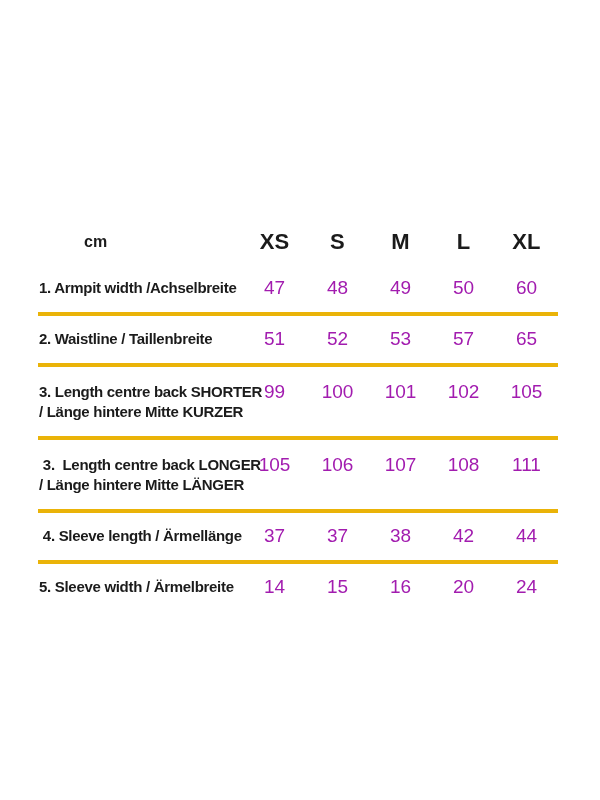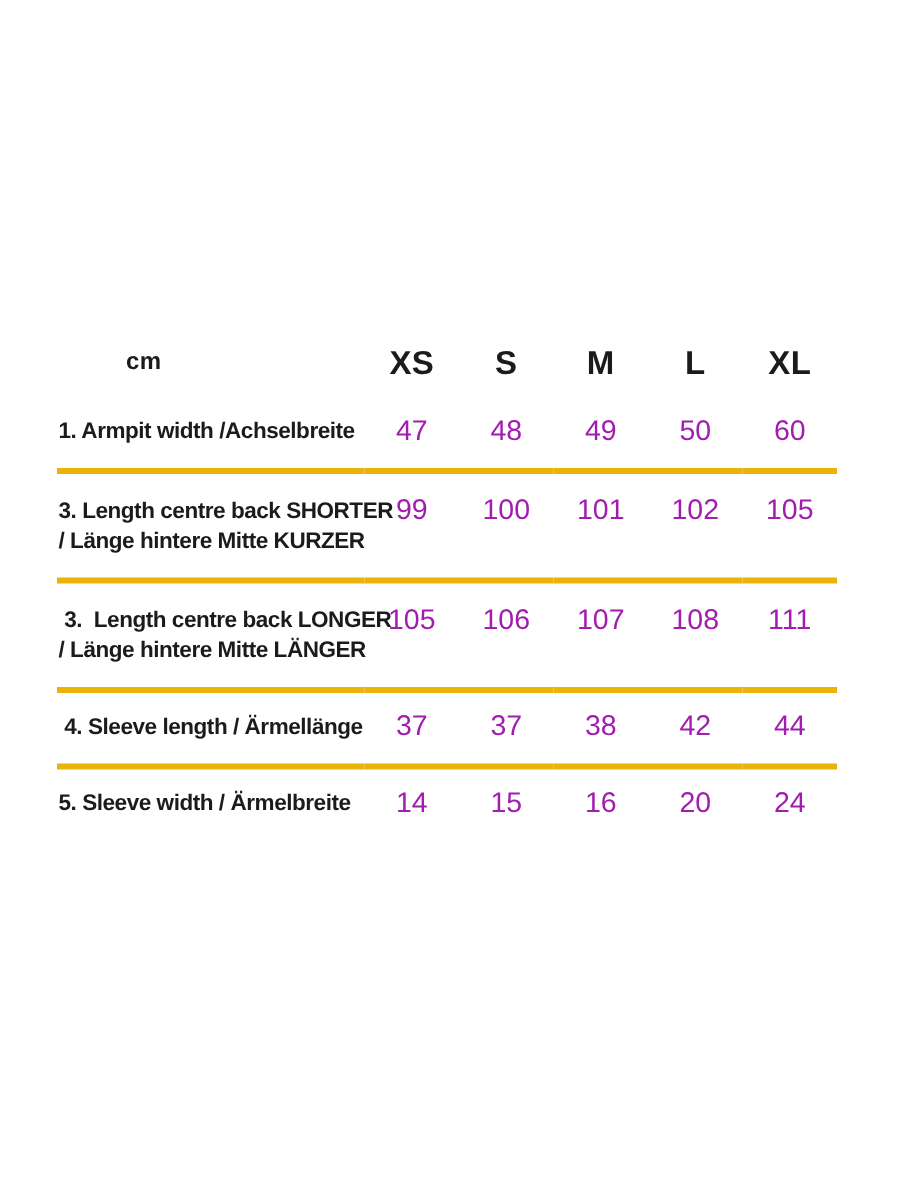--- a/index.html
+++ b/index.html
@@ -91,20 +91,28 @@
     </thead>
     <tbody>
       <tr>
         <td class="label-cell">1. Armpit width /Achselbreite</td>
         <td class="value-cell">47</td>
         <td class="value-cell">48</td>
         <td class="value-cell">49</td>
         <td class="value-cell">50</td>
         <td class="value-cell">60</td>
       </tr>
+      <tr>
+        <td class="label-cell">2. Waistline / Taillenbreite</td>
+        <td class="value-cell">51</td>
+        <td class="value-cell">52</td>
+        <td class="value-cell">53</td>
+        <td class="value-cell">57</td>
+        <td class="value-cell">65</td>
+      </tr>
       <tr class="tall">
         <td class="label-cell">3. Length centre back SHORTER
 / Länge hintere Mitte KURZER</td>
         <td class="value-cell">99</td>
         <td class="value-cell">100</td>
         <td class="value-cell">101</td>
         <td class="value-cell">102</td>
         <td class="value-cell">105</td>
       </tr>
       <tr class="tall">

